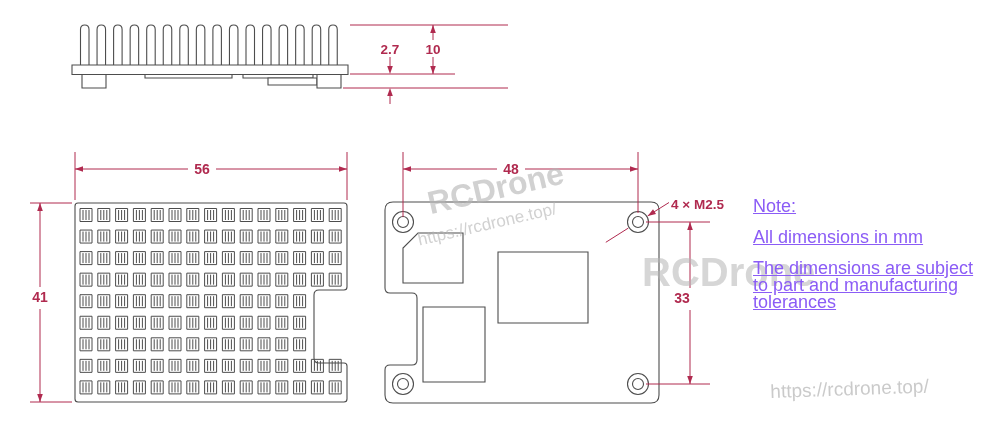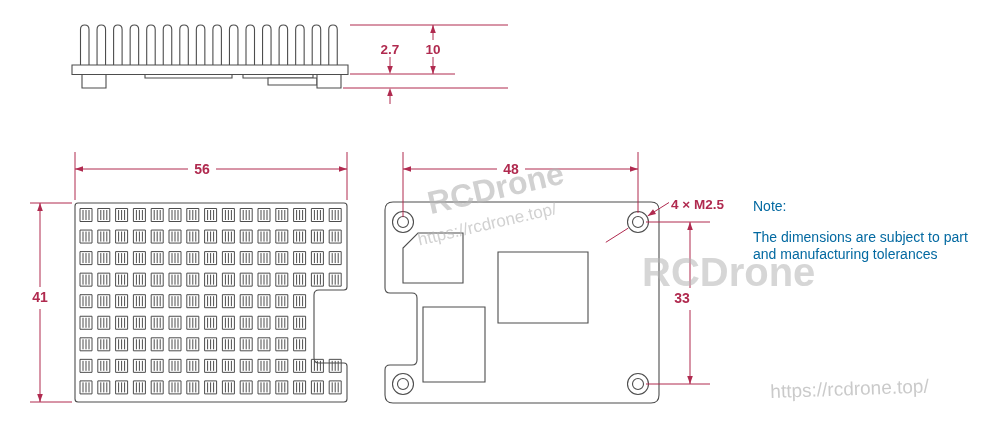--- a/index.html
+++ b/index.html
@@ -13,22 +13,22 @@
   .dim{fill:none;stroke:#b02a4f;stroke-width:1;}
   .dimhead{fill:#b02a4f;stroke:none;}
   .dimtext{fill:#b02a4f;font-weight:bold;font-size:13.5px;}
   .dimtext.big{font-size:14px;}
   .wm{position:absolute;color:#b5b5b5;opacity:0.62;font-weight:bold;white-space:nowrap;}
   .wm.url{font-weight:normal;}
   #wm-brand-rot{left:424px;top:186px;font-size:32px;transform:rotate(-13deg);transform-origin:left top;}
   #wm-url-rot{left:416px;top:231px;font-size:17px;transform:rotate(-13deg);transform-origin:left top;}
   #wm-brand-big{left:642px;top:250px;font-size:40px;opacity:0.55;}
   #wm-url-bottom{left:770px;top:381px;font-size:19px;transform:rotate(-2deg);transform-origin:left top;opacity:0.7;}
-  #notes{position:absolute;left:753px;top:198px;width:233px;color:#0369a1;
-         font-size:14px;line-height:17px;}
+  #notes{position:absolute;left:753px;top:198px;width:233px;color:#8b5cf6;
+         font-size:18px;line-height:17px;text-decoration:underline;}
   #notes p{margin:0 0 14px 0;}
 </style>
 </head>
 <body>
 
 <div id="stage">
 
   <svg id="dwg" width="990" height="441" viewBox="0 0 990 441">
 
     <g>
@@ -379,18 +379,19 @@
       <text class="dimtext" x="671" y="209" text-anchor="start">4 × M2.5</text>
     </g>
   </svg>
 
   <div id="wm-brand-rot" class="wm">RCDrone</div>
   <div id="wm-url-rot" class="wm url">https://rcdrone.top/</div>
   <div id="wm-brand-big" class="wm">RCDrone</div>
 
   <div id="notes">
     <p>Note:</p>
+    <p>All dimensions in mm</p>
     <p>The dimensions are subject to part and manufacturing tolerances</p>
   </div>
 
   <div id="wm-url-bottom" class="wm url">https://rcdrone.top/</div>
 
 </div>
 
 </body></html>

